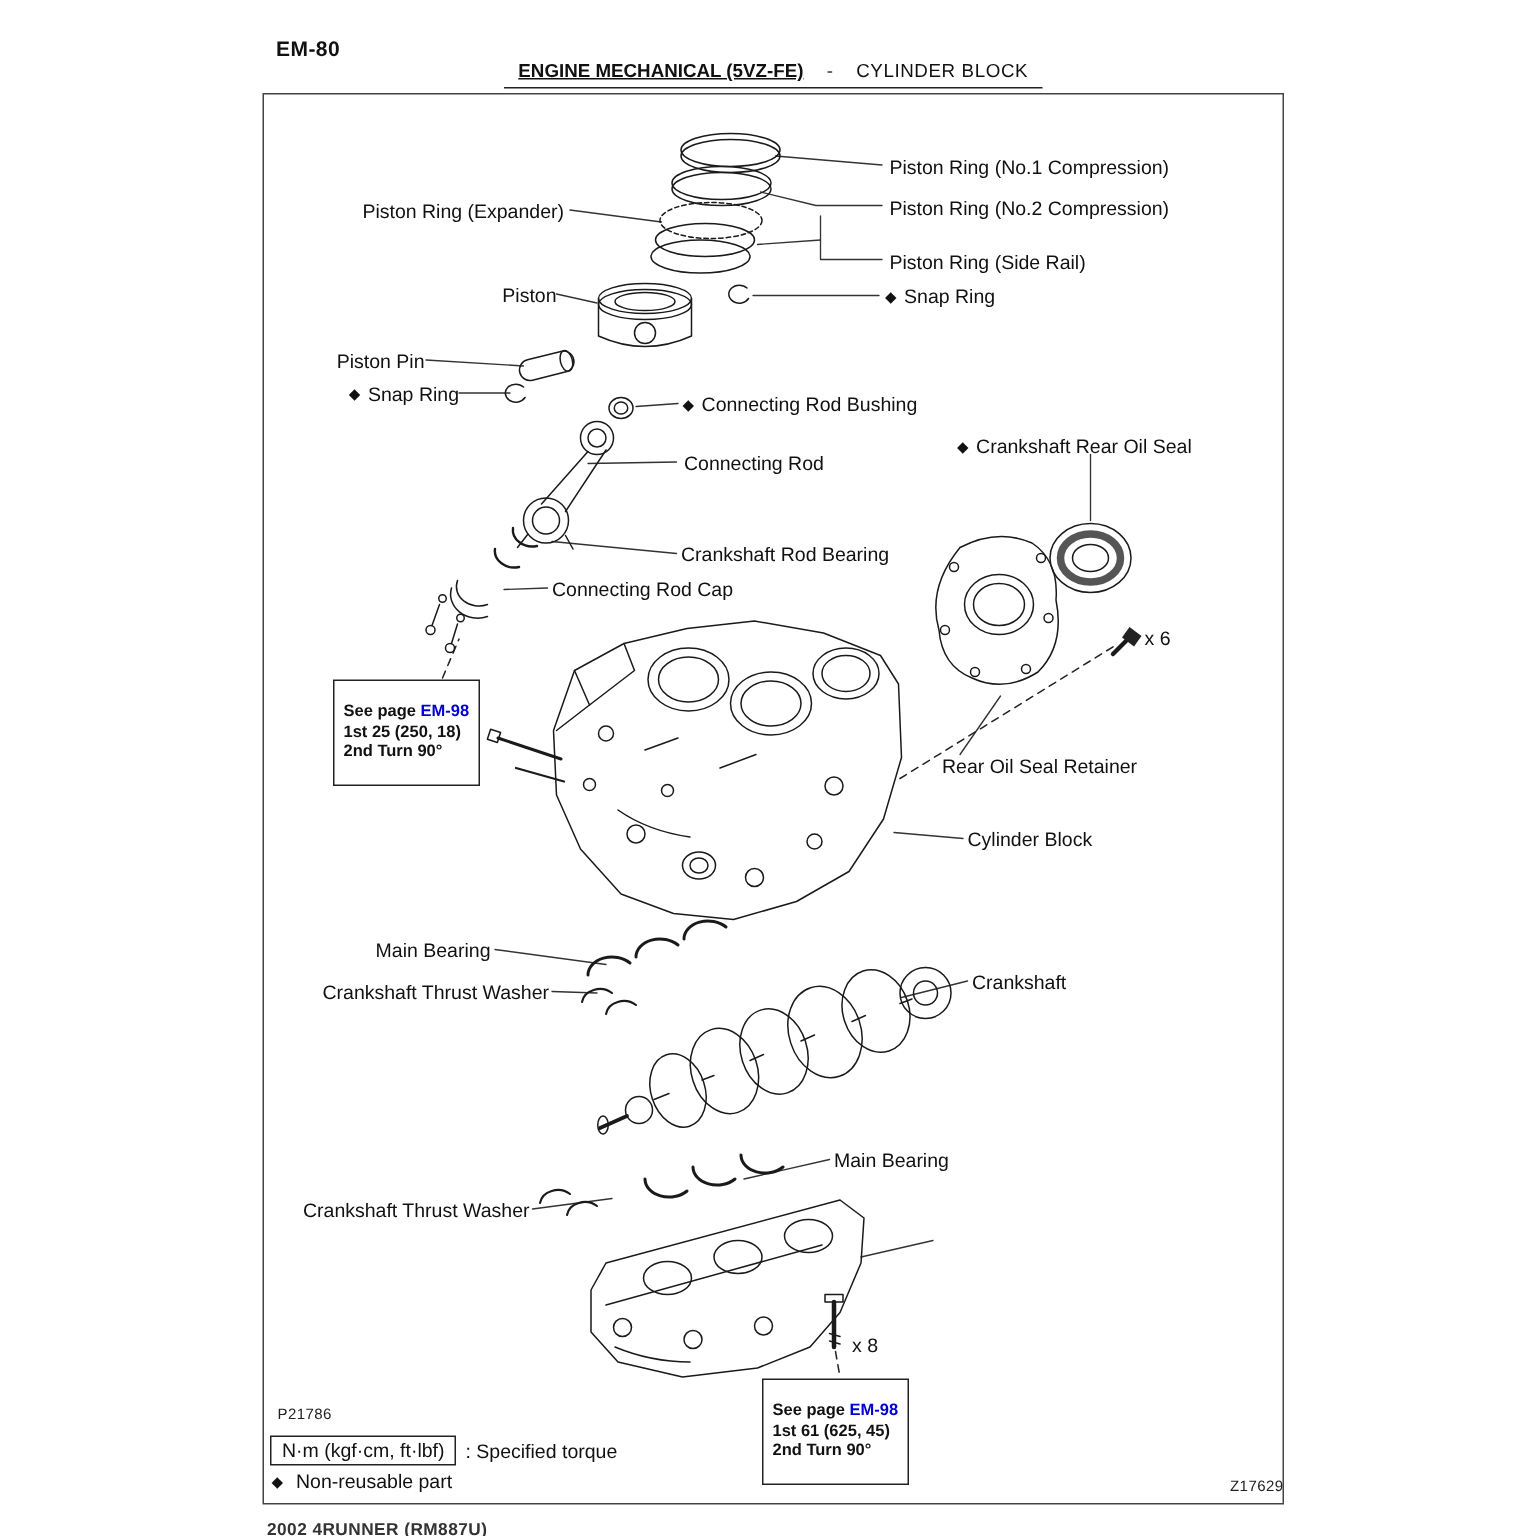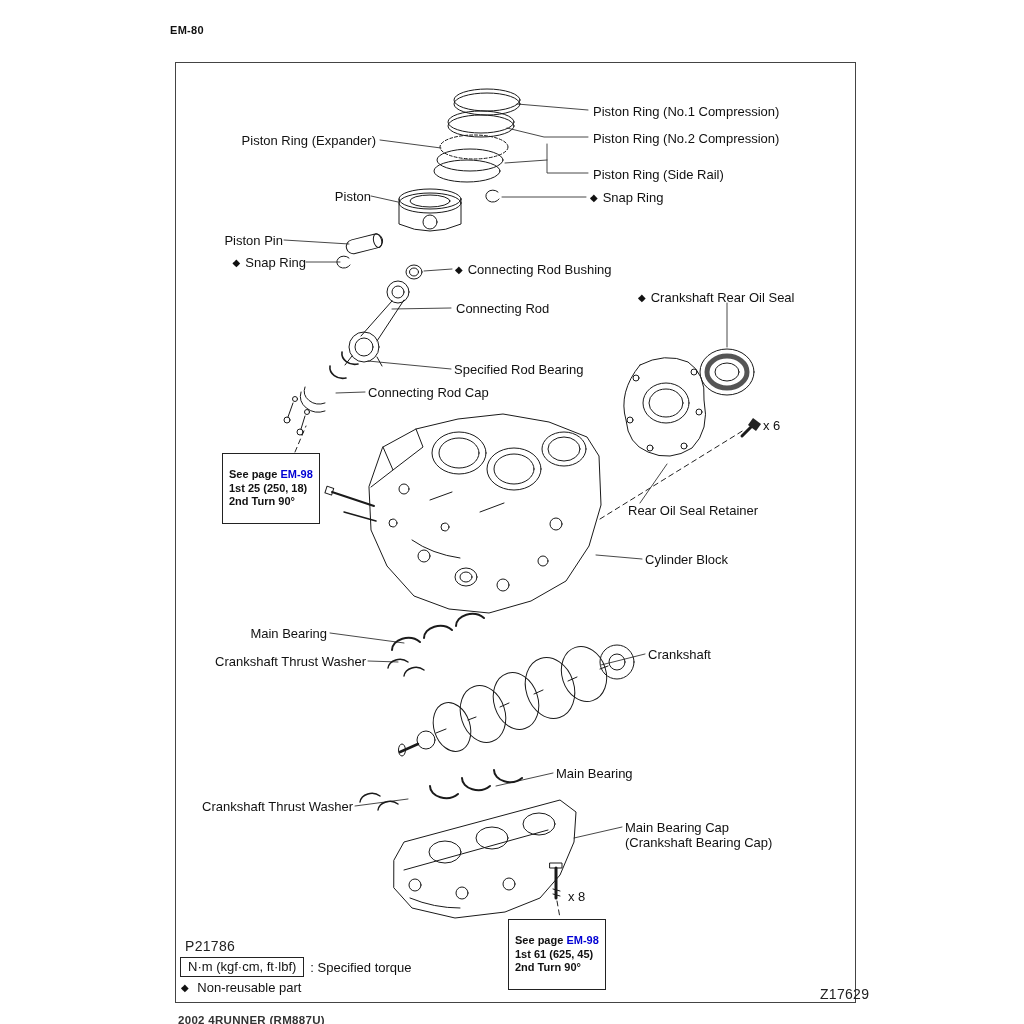--- a/index.html
+++ b/index.html
@@ -1,54 +1,61 @@
 <!DOCTYPE html>
 <html><head>
 <meta charset="utf-8">
 <style>
   * { margin:0; padding:0; box-sizing:border-box; }
   html,body { background:#fff; }
   body { width:1024px; height:1024px; font-family:"Liberation Sans", sans-serif; color:#111; }
   .page { position:relative; width:1024px; height:1024px; background:#fff; overflow:hidden; }
 
-  .page-no { position:absolute; left:170px; top:24px; font-size:11px; font-weight:bold; letter-spacing:.3px; }
+  .page-no { position:absolute; left:184px; top:24px; font-size:14px; font-weight:bold; letter-spacing:.3px; }
 
   .header-wrap { position:absolute; left:175px; top:38px; width:681px; text-align:center; }
   .header-inner { display:inline-block; border-bottom:1px solid #222; padding:0 10px 4px; font-size:12.5px; }
   .header-inner .sec { font-weight:bold; text-decoration:underline; }
   .header-inner .sep { margin:0 12px; color:#333; }
   .header-inner .topic { letter-spacing:.4px; }
 
   .frame { position:absolute; left:175px; top:62px; width:681px; height:941px; border:1px solid #444; background:#fff; }
 
   svg.art { position:absolute; left:0; top:0; width:1024px; height:1024px; }
 
   .lbl { position:absolute; font-size:13px; line-height:15px; white-space:nowrap; }
   .lbl .dia { font-size:10px; margin-right:5px; position:relative; top:-1px; }
 
   .tbox { position:absolute; border:1.5px solid #222; background:#fff; padding:14px 6px; font-size:11px; font-weight:bold; line-height:13.5px; }
   .tbox .link { color:#0000d4; }
 
-  .figcode { position:absolute; font-size:14px; color:#222; letter-spacing:.3px; }
+  .figcode { position:absolute; font-size:10px; color:#222; letter-spacing:.3px; }
 
   .legend-row { position:absolute; display:flex; align-items:center; font-size:13px; }
   .legend-box { border:1px solid #222; padding:1px 7px 2px; margin-right:6px; }
 
   .nonreusable { position:absolute; font-size:13px; }
   .nonreusable .dia { font-size:10px; margin-right:5px; position:relative; top:-1px; }
 
   .footer { position:absolute; left:178px; top:1014px; font-size:11.5px; font-weight:bold; color:#333; letter-spacing:.3px; }
 </style>
 </head>
 <body>
 
 <div class="page">
 
   <div class="page-no">EM-80</div>
 
+  <div class="header-wrap">
+    <span class="header-inner">
+      <span class="sec">ENGINE MECHANICAL  (5VZ-FE)</span>
+      <span class="sep">-</span>
+      <span class="topic">CYLINDER BLOCK</span>
+    </span>
+  </div>
 
   <div class="frame"></div>
 
   <svg class="art" viewBox="0 0 1024 1024" aria-hidden="true">
     <g fill="none" stroke="#1a1a1a" stroke-width="1" stroke-linecap="round" stroke-linejoin="round">
 
       <g stroke-width="0.9" stroke="#333">
         <path d="M588,110 L517,104"></path>
         <path d="M380,140 L441,148"></path>
         <path d="M588,137 L544,137 L507,128"></path>
@@ -242,34 +249,30 @@
   <div class="lbl" style="right:648px; top:133px;"><span>Piston Ring (Expander)</span></div>
   <div class="lbl" style="left:593px; top:131px;"><span>Piston Ring (No.2 Compression)</span></div>
   <div class="lbl" style="left:593px; top:167px;"><span>Piston Ring (Side Rail)</span></div>
   <div class="lbl" style="right:653px; top:189px;margin-left:28px;"><span>Piston</span></div>
   <div class="lbl" style="left:590px; top:190px;"><span class="dia">◆</span><span>Snap Ring</span></div>
   <div class="lbl" style="right:741px; top:233px;"><span>Piston Pin</span></div>
   <div class="lbl" style="right:718px; top:255px;"><span class="dia">◆</span><span>Snap Ring</span></div>
   <div class="lbl" style="left:455px; top:262px;"><span class="dia">◆</span><span>Connecting Rod Bushing</span></div>
   <div class="lbl" style="left:456px; top:301px;"><span>Connecting Rod</span></div>
   <div class="lbl" style="left:638px; top:290px;"><span class="dia">◆</span><span>Crankshaft Rear Oil Seal</span></div>
-  <div class="lbl" style="left:454px; top:362px;"><span>Specified Rod Bearing</span></div>
+  <div class="lbl" style="left:454px; top:362px;"><span>Crankshaft Rod Bearing</span></div>
   <div class="lbl" style="left:368px; top:385px;"><span>Connecting Rod Cap</span></div>
   <div class="lbl" style="left:763px; top:418px;"><span>x 6</span></div>
   <div class="lbl" style="left:628px; top:503px;"><span>Rear Oil Seal Retainer</span></div>
   <div class="lbl" style="left:645px; top:552px;"><span>Cylinder Block</span></div>
   <div class="lbl" style="right:697px; top:626px;"><span>Main Bearing</span></div>
   <div class="lbl" style="right:658px; top:654px;"><span>Crankshaft Thrust Washer</span></div>
   <div class="lbl" style="left:648px; top:647px;"><span>Crankshaft</span></div>
   <div class="lbl" style="left:556px; top:766px;"><span>Main Bearing</span></div>
   <div class="lbl" style="right:671px; top:799px;"><span>Crankshaft Thrust Washer</span></div>
-  <div class="lbl" style="left:625px; top:820px;">
-    <div>Main Bearing Cap</div>
-    <div>(Crankshaft Bearing Cap)</div>
-  </div>
   <div class="lbl" style="left:568px; top:889px;"><span>x 8</span></div>
 
   <div class="tbox" style="left:222px; top:453px;">
     <div>
       <span>See page</span>
       <span class="link">EM-98</span>
     </div>
     <div>1st 25 (250, 18)</div>
     <div>2nd Turn 90°</div>
   </div>

